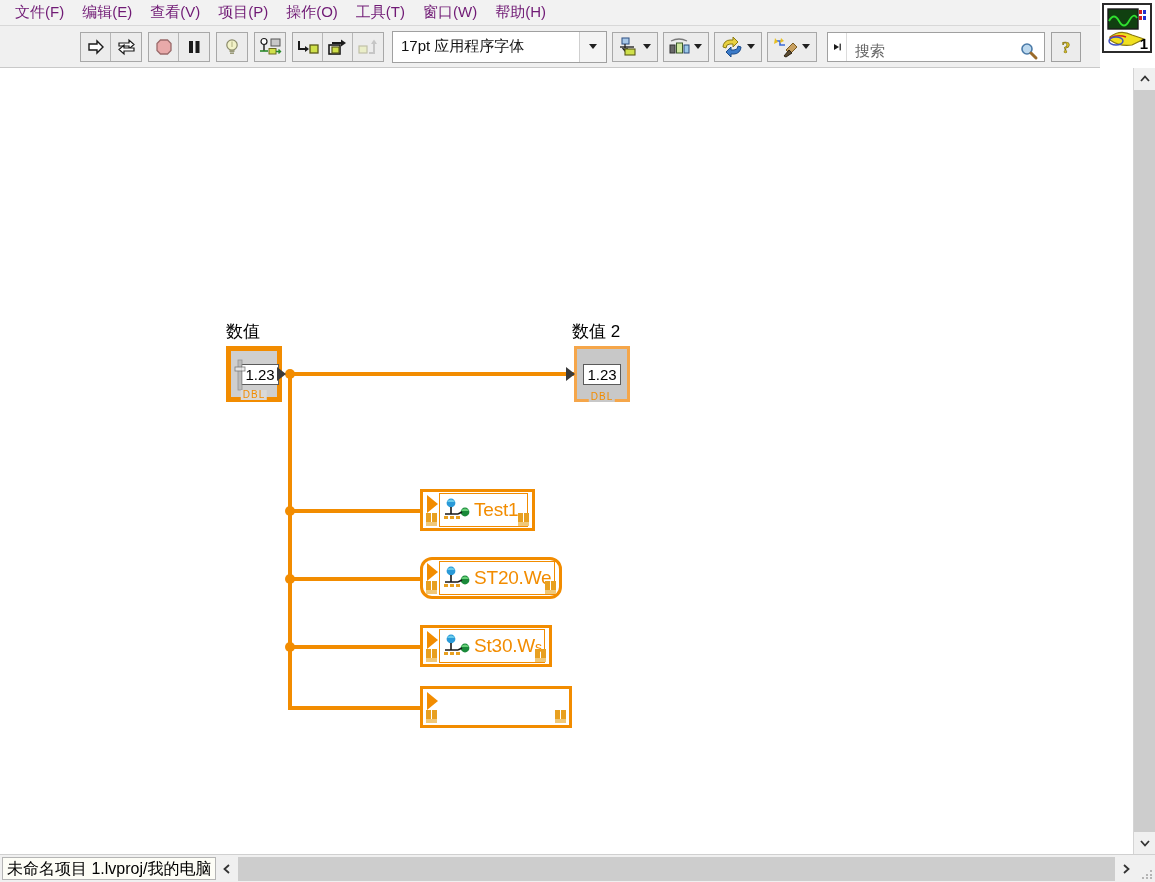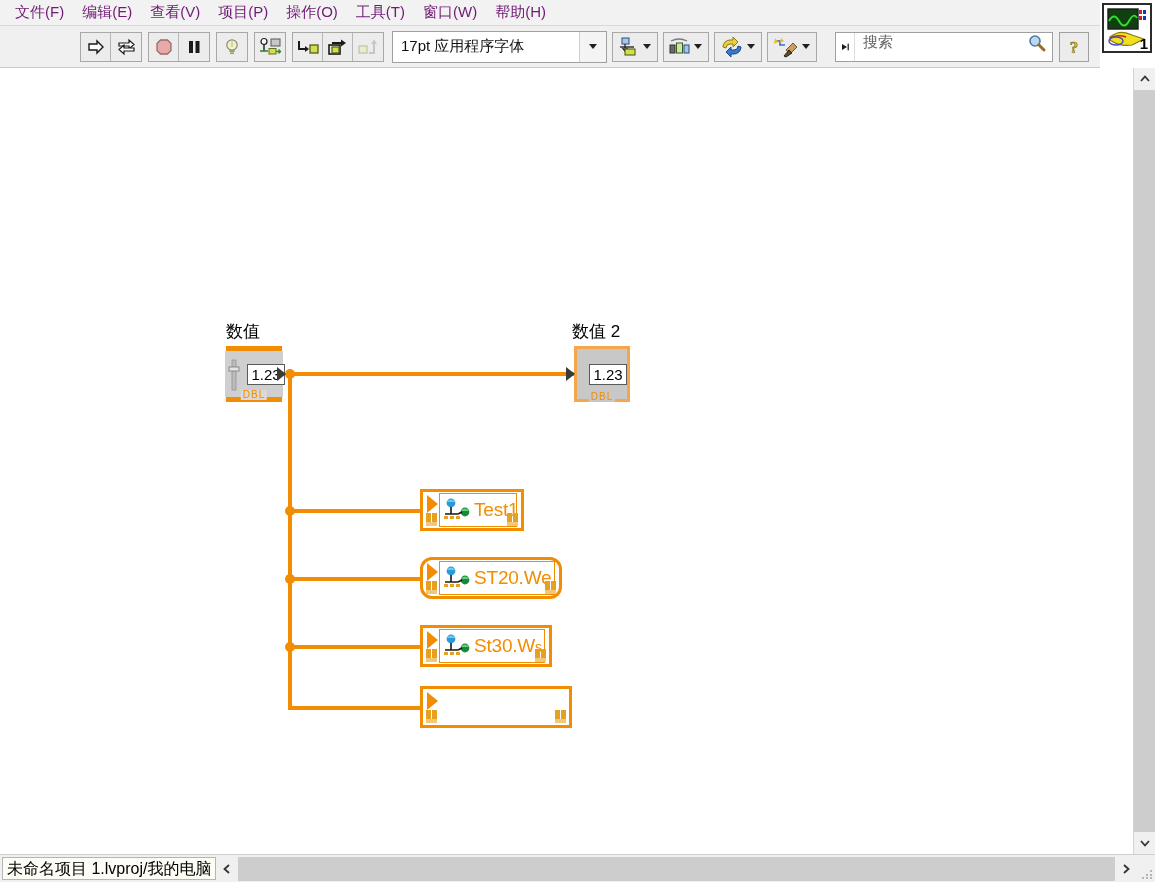--- a/index.html
+++ b/index.html
@@ -120,27 +120,27 @@
     height: 100%;
     display: flex;
     align-items: center;
     justify-content: center;
     border-left: 1px solid #cfcfcf;
     background: #f4f4f4;
   }
 
   
   .search-box {
-    margin-left: 18px;
+    margin-left: 10px;
     height: 30px;
     width: 218px;
     border: 1px solid #a0a0a0;
     background: #ffffff;
     display: flex;
-    align-items: flex-start;
+    align-items: flex-end;
     box-sizing: border-box;
   }
   .search-tri {
     width: 18px;
     display: flex;
     align-items: center;
     justify-content: center;
     border-right: 1px solid #dcdcdc;
     height: 100%;
   }
@@ -240,21 +240,20 @@
     border: 3px solid #F5A64A;
     width: 56px; height: 56px;
   }
   .num-inner {
     background: #cfcfcf;
     width: 100%; height: 100%;
     position: relative;
     display: flex;
     align-items: center;
     justify-content: center;
-    padding-left: 12px;
   }
   .num-val {
     background: #ffffff;
     border: 1px solid #5a5a5a;
     font-size: 15px;
     color: #000;
     line-height: 1;
     padding: 2px 3px;
     font-family: "Liberation Sans", sans-serif;
   }
@@ -647,21 +646,21 @@
 
   <div class="node-label" style="left:572px; top:252px;">数值 2</div>
   <div class="num-term indicator" style="left:574px; top:278px;">
     <div class="num-inner" style="background:#c8c8c8;">
       <span class="num-val">1.23</span>
       <span class="dbl-tag" style="background:#c8c8c8;">DBL</span>
     </div>
     <span class="term-arrow-in"></span>
   </div>
 
-  <div class="var-node" style="left:420px; top:421px; width:104px;">
+  <div class="var-node" style="left:420px; top:421px; width:115px;">
     <span class="var-in-tri"></span>
     <span class="var-body">
       <svg class="var-icon" viewBox="0 0 30 26">
         <circle cx="9" cy="6" r="4.4" fill="#2a9ad8"></circle>
         <path d="M5 5 a4.4 4.4 0 0 1 8 0 z" fill="#7ad8f0" opacity="0.8"></path>
         <circle cx="23" cy="15" r="4.4" fill="#1a8a3a"></circle>
         <path d="M19 14 a4.4 4.4 0 0 1 8 0 z" fill="#7ae08a" opacity="0.8"></path>
         <path d="M9 10 L9 17 M3 17 L16 17 M16 17 L20 15" stroke="#1a1a1a" stroke-width="1.6" fill="none"></path>
         <rect x="2" y="19" width="4" height="3" fill="#e8a020"></rect>
         <rect x="8" y="19" width="4" height="3" fill="#e8a020"></rect>

